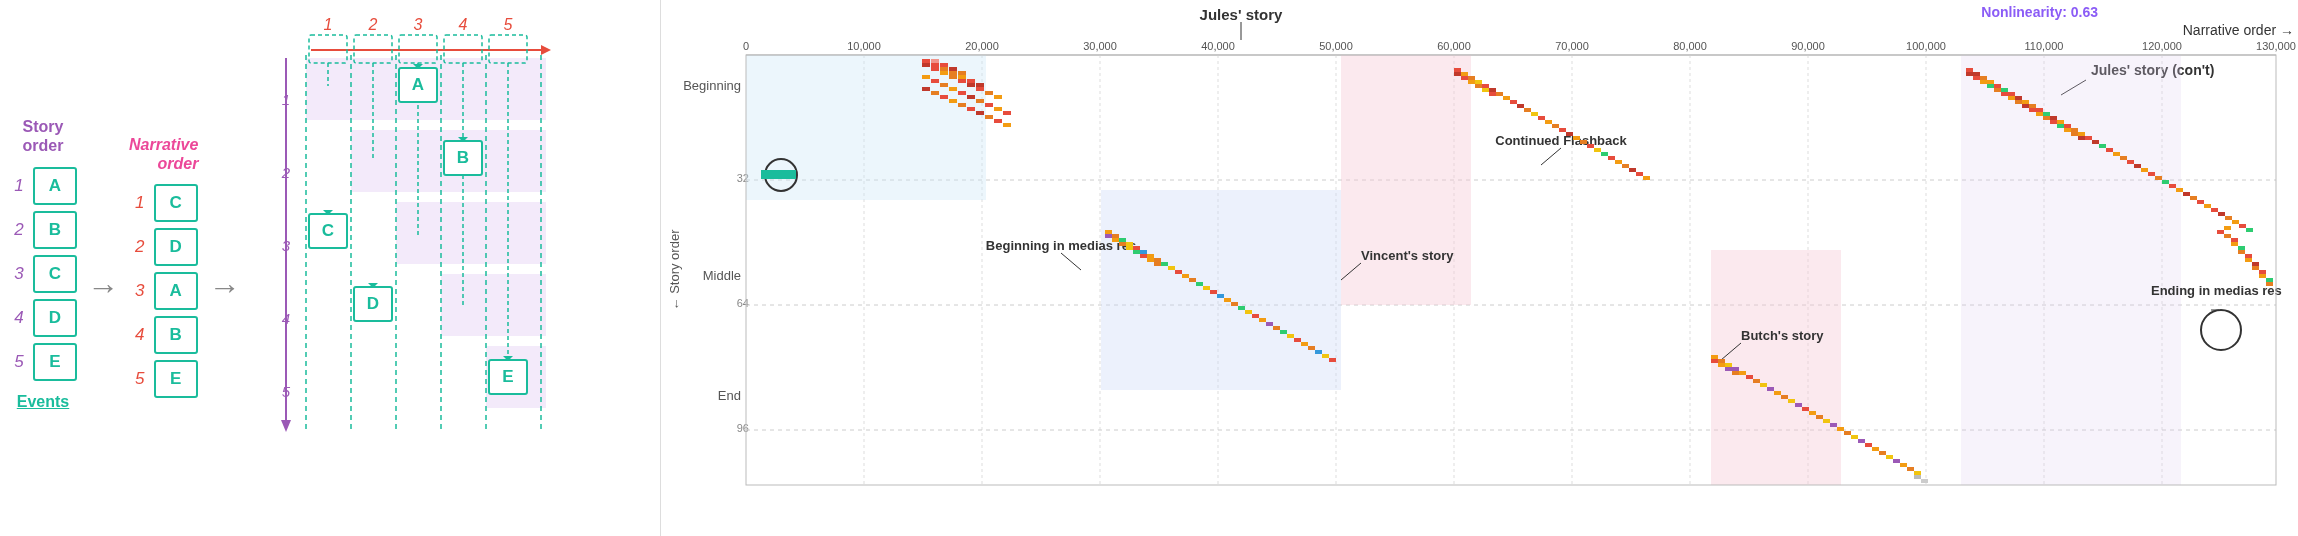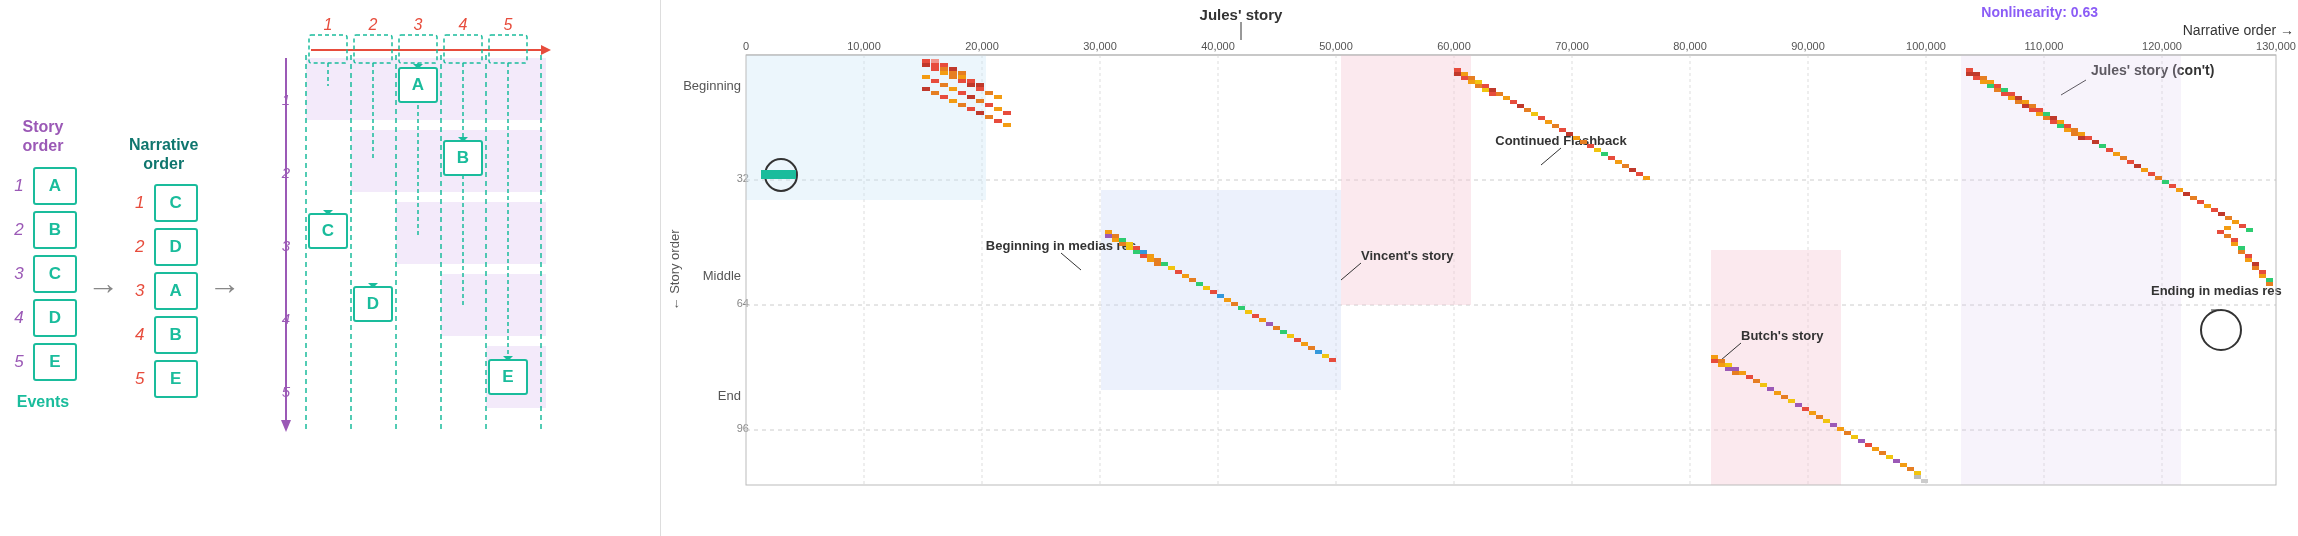--- a/index.html
+++ b/index.html
@@ -27,27 +27,27 @@
     .column-group {
       display: flex;
       flex-direction: column;
       align-items: center;
       margin: 0 4px;
     }
 
     .col-title {
       font-size: 16px;
       font-weight: bold;
-      text-align: center;
+      text-align: right;
       margin-bottom: 8px;
       line-height: 1.2;
     }
     .col-title.purple { color: #9b59b6; }
-    .col-title.red { color: #0f766e; }
-    .col-title.teal { color: #1abc9c; }
+    .col-title.red { color: #ec4899; font-style: italic; }
+    .col-title.teal { color: #1abc9c; text-decoration: underline; }
 
     .event-box {
       width: 44px;
       height: 38px;
       border: 2px solid #1abc9c;
       display: flex;
       align-items: center;
       justify-content: center;
       font-size: 17px;
       font-weight: bold;

